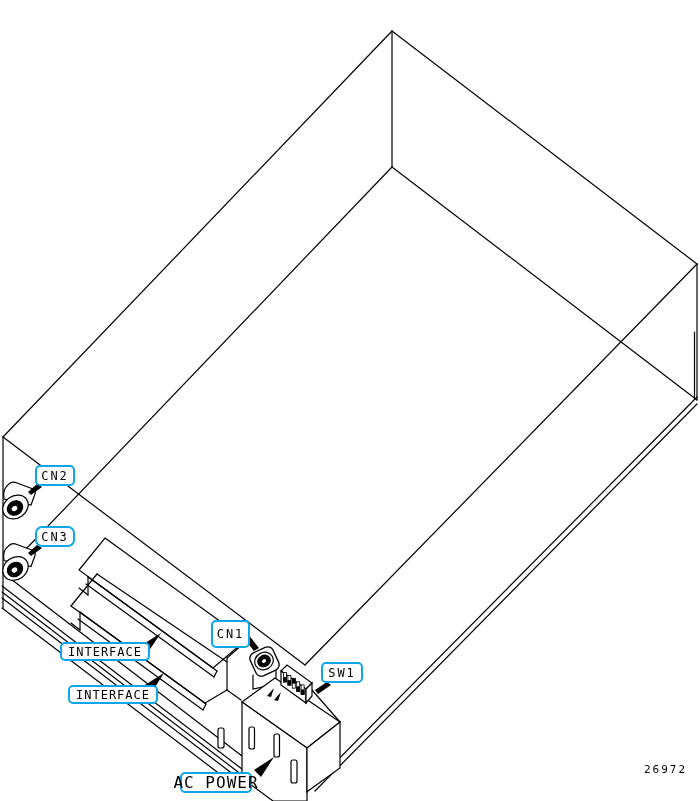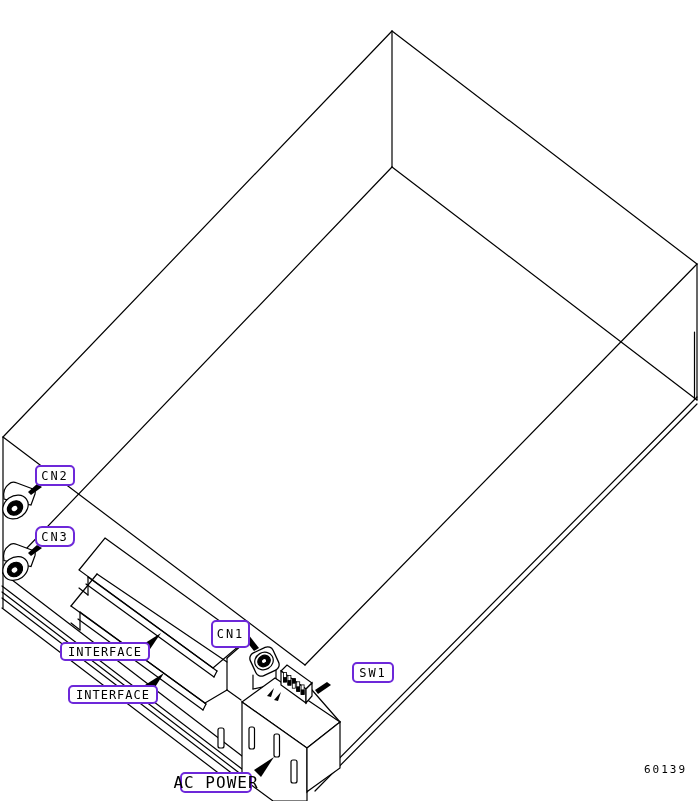--- a/index.html
+++ b/index.html
@@ -1,25 +1,25 @@
 <!DOCTYPE html>
 <html><head>
 <meta charset="utf-8">
 <style>
   html,body{margin:0;padding:0;background:#ffffff;}
   #stage{position:relative;width:700px;height:801px;background:#ffffff;overflow:hidden;
          font-family:"DejaVu Sans Mono","Liberation Mono",monospace;}
   #lineart{position:absolute;left:0;top:0;}
-  .callout{position:absolute;box-sizing:border-box;background:#ffffff;border:2px solid #6d28d9;
+  .callout{position:absolute;box-sizing:border-box;background:#ffffff;border:2px solid #0ea5e9;
            border-radius:5px;display:flex;align-items:center;justify-content:center;
            font-size:12px;letter-spacing:1px;color:#000;white-space:nowrap;line-height:1;}
   .co-cn2{left:35px;top:465px;width:40px;height:21px;letter-spacing:2px;}
   .co-cn3{left:35px;top:526px;width:40px;height:21px;letter-spacing:2px;border-radius:7px;}
   .co-cn1{left:211px;top:620px;width:39px;height:28px;letter-spacing:2px;}
-  .co-sw1{left:321px;top:662px;width:42px;height:21px;letter-spacing:2px;margin-left:31px;}
+  .co-sw1{left:321px;top:662px;width:42px;height:21px;letter-spacing:2px;}
   .co-if1{left:60px;top:642px;width:90px;height:19px;font-size:12px;}
   .co-if2{left:68px;top:685px;width:90px;height:19px;font-size:12px;}
   .co-acp{left:180px;top:772px;width:72px;height:21px;font-size:16px;}
   .fignum{position:absolute;left:644px;top:763px;font-size:11px;letter-spacing:2px;color:#000;}
 </style>
 </head>
 <body>
 
 <div id="stage">
 
@@ -143,14 +143,14 @@
   </svg>
 
   <div class="callout co-cn2">CN2</div>
   <div class="callout co-cn3">CN3</div>
   <div class="callout co-cn1">CN1</div>
   <div class="callout co-sw1">SW1</div>
   <div class="callout co-if1">INTERFACE</div>
   <div class="callout co-if2">INTERFACE</div>
   <div class="callout co-acp">AC POWER</div>
 
-  <div class="fignum">60139</div>
+  <div class="fignum">26972</div>
 </div>
 
 </body></html>

